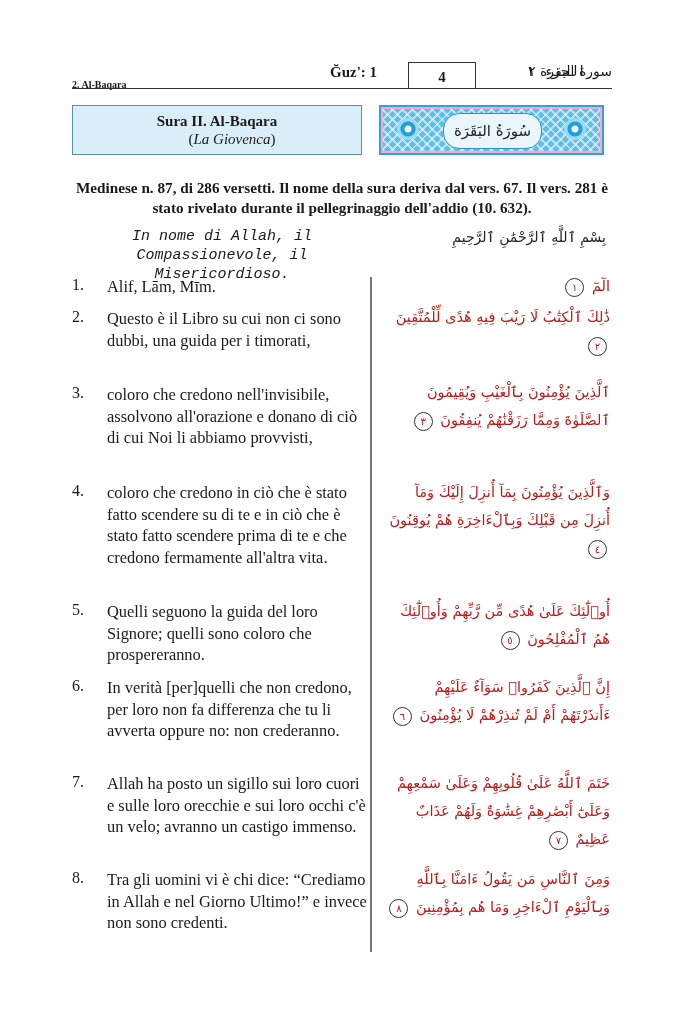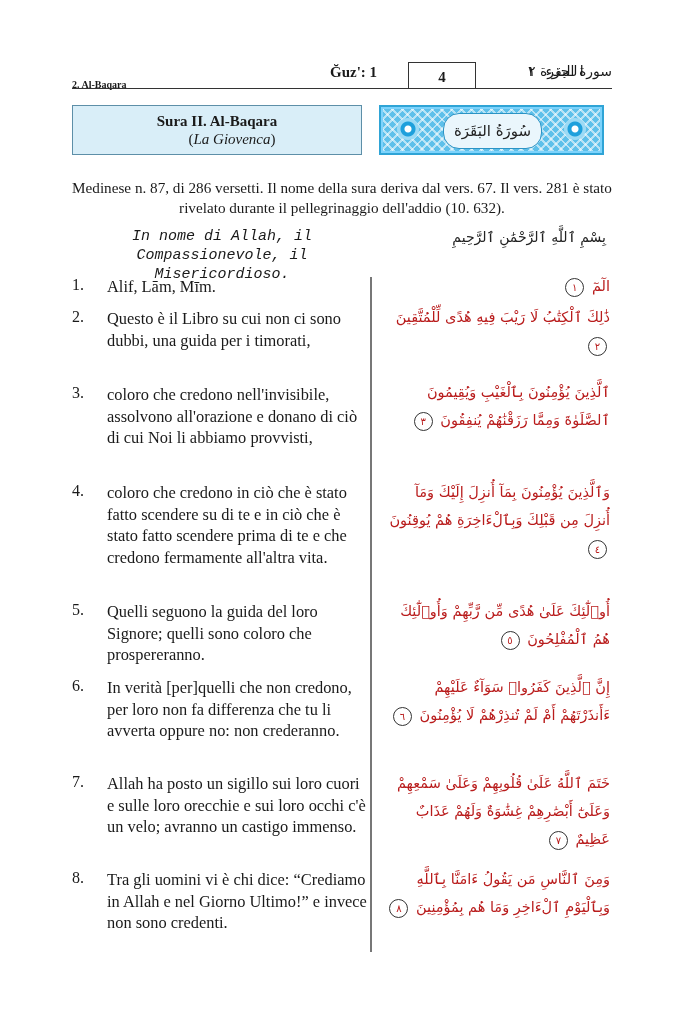--- a/index.html
+++ b/index.html
@@ -18,37 +18,37 @@
 
   
   .sura-box { position:absolute; left:72px; top:105px; width:290px; height:50px;
               background:#d9eef8; border:1.5px solid #5d8fa8; box-sizing:border-box; text-align:center; }
   .sura-title { font-weight:bold; font-size:15px; margin-top:7px; }
   .sura-subtitle { font-size:15px; margin-top:1px;padding-left:30px; }
   .sura-subtitle i { font-style:italic; }
 
   
   .ornament { position:absolute; left:379px; top:105px; width:225px; height:50px; box-sizing:border-box;
-              border:2px solid #2fa4d6; background:#7dd3fc; overflow:hidden; }
+              border:2px solid #2fa4d6; background:#f9a8d4; overflow:hidden; }
   .ornament .pattern { position:absolute; inset:2px;
      background:
        repeating-linear-gradient(45deg, rgba(255,255,255,0.55) 0 2px, transparent 2px 7px),
        repeating-linear-gradient(-45deg, rgba(255,255,255,0.55) 0 2px, transparent 2px 7px),
        #5ec0ea; }
   .ornament .medal { position:absolute; top:11px; width:22px; height:22px; border-radius:50%;
        background:radial-gradient(circle, #ffffff 0 3px, #1ea0dc 4px 7px, #9bdaf5 8px 11px); }
   .ornament .medal.l { left:16px; }
   .ornament .medal.r { right:16px; }
   .ornament .cartouche { position:absolute; left:62px; top:6px; width:97px; height:34px; border-radius:16px;
        background:#eaf6fc; border:1.5px solid #2c93c4; text-align:center; line-height:34px;
        font-family:"DejaVu Sans", sans-serif; font-size:15px; color:#222; direction:rtl; }
 
   
   .intro { position:absolute; left:72px; top:178px; width:540px; text-align:center;
-           font-weight:normal; font-size:15.2px; line-height:20px; }
+           font-weight:bold; font-size:15.2px; line-height:20px; }
 
   
   .basmala-it { position:absolute; left:72px; top:227px; width:300px; text-align:center;
                 font-style:italic; font-size:15px; line-height:19px;font-family:Liberation Mono, monospace; }
   .basmala-ar { position:absolute; left:388px; top:229px; width:218px; text-align:right; direction:rtl;
                 font-family:"DejaVu Sans", sans-serif; font-size:14px; color:#222; }
 
   
   .divider { position:absolute; left:370px; top:277px; width:2px; height:675px; background:#777; }
 

